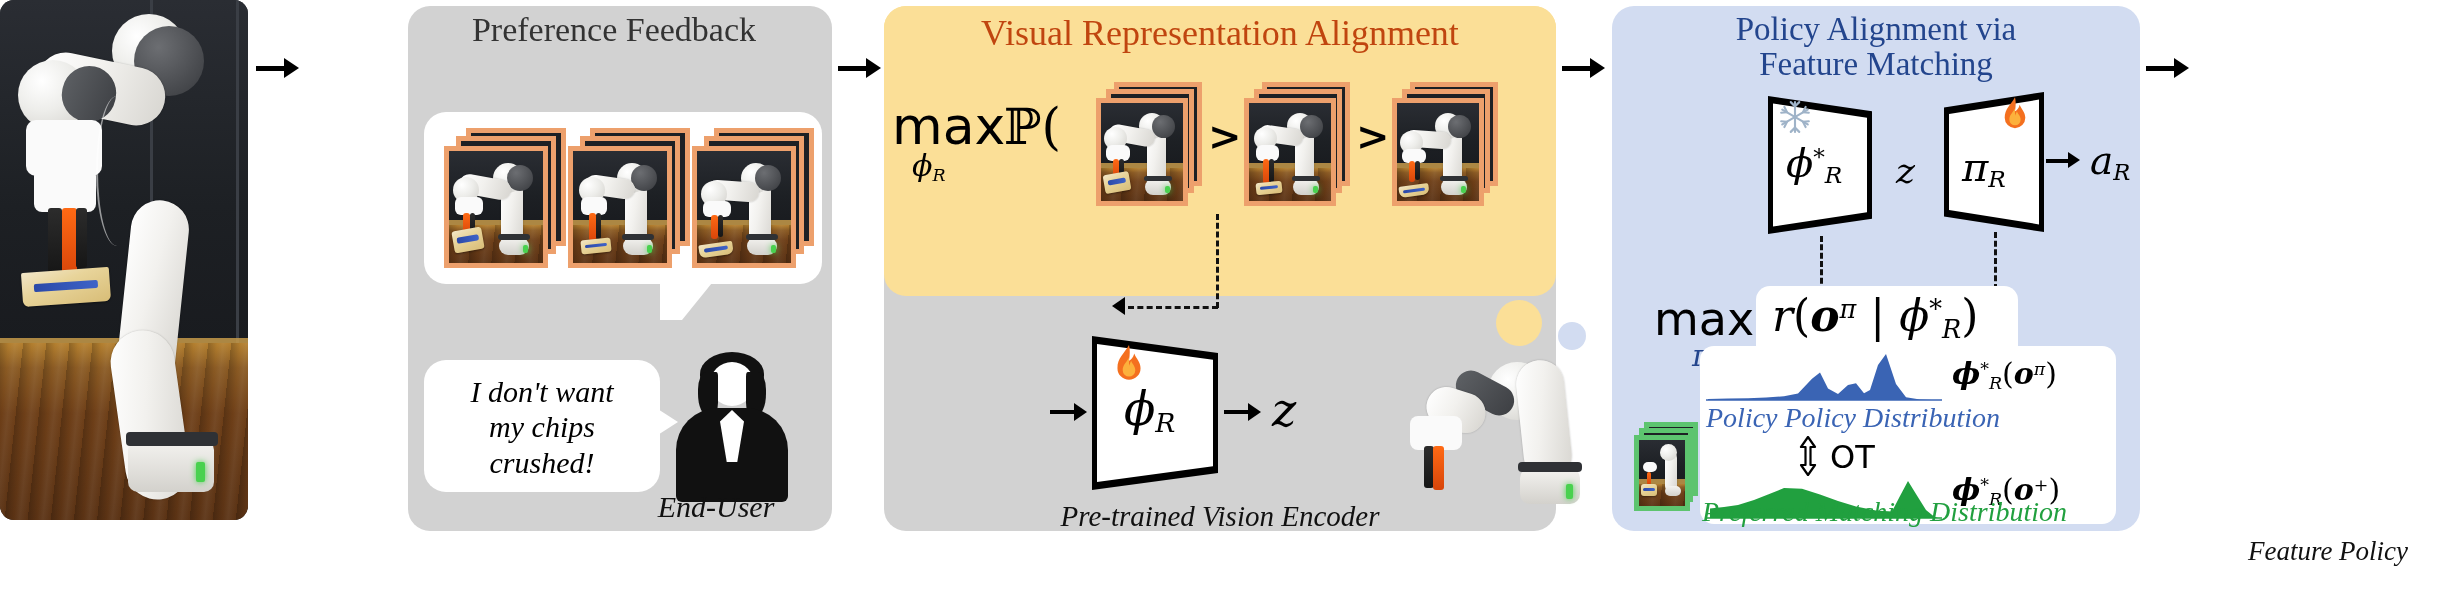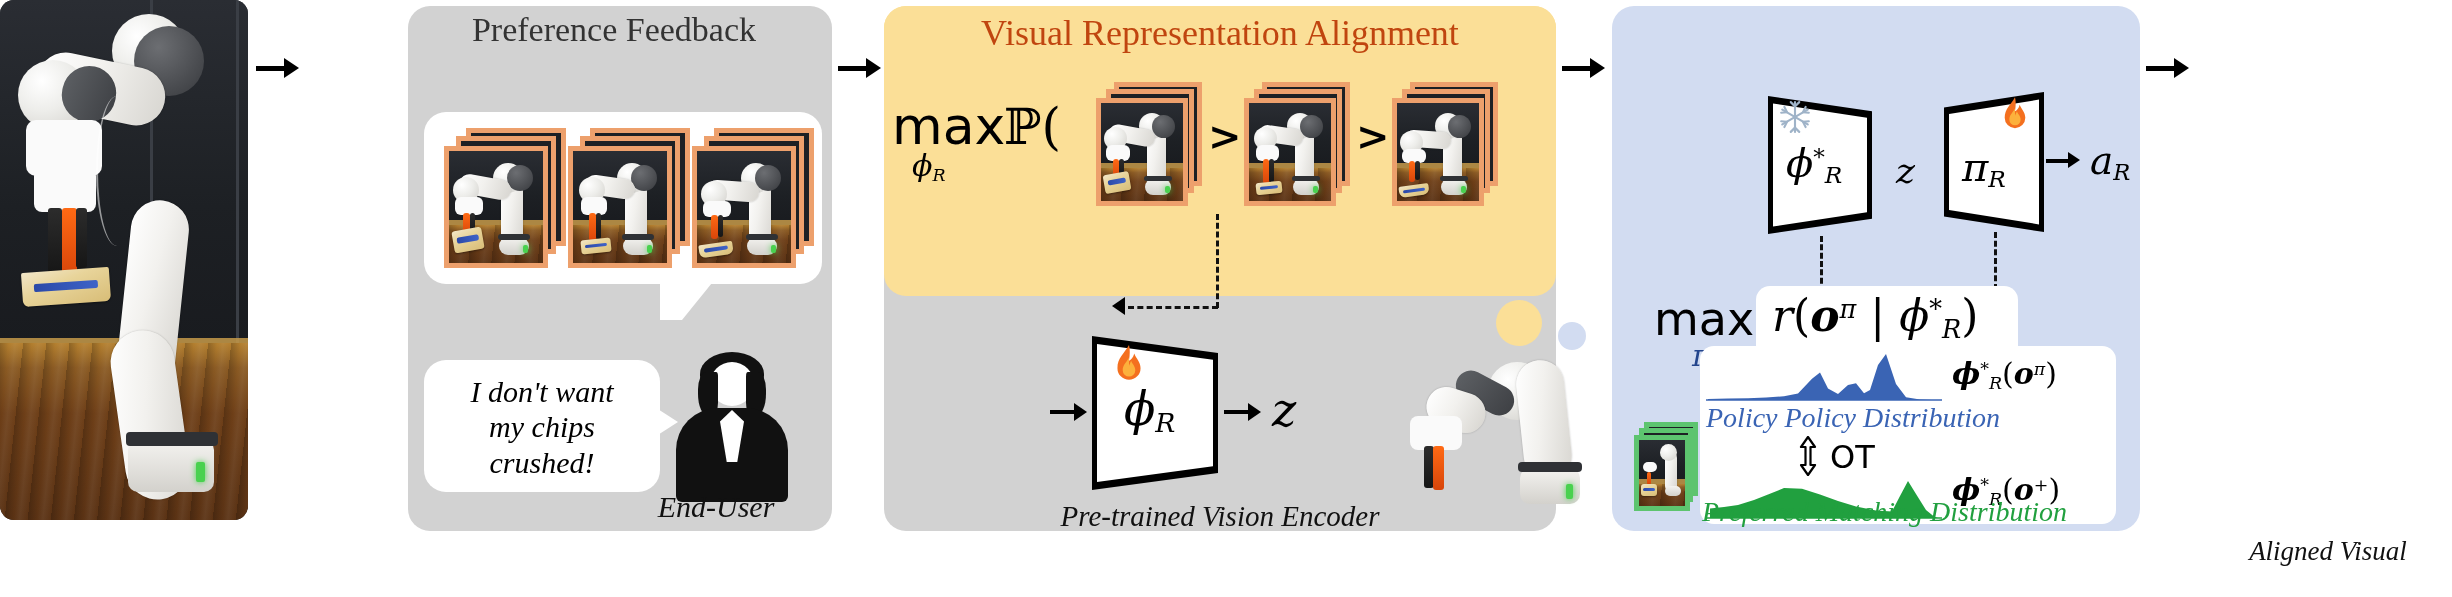--- a/index.html
+++ b/index.html
@@ -399,20 +399,22 @@
     <div class="abs" style="left:116px;top:0;width:46px;height:46px;border-radius:50%;background:#fbdf97;"></div>
     <div class="abs" style="left:178px;top:22px;width:28px;height:28px;border-radius:50%;background:#d2dcf1;"></div>
   </div>
 
   <div class="abs" style="left:1562px;top:58px;width:44px;height:20px;">
     <div class="arrow-line" style="left:0;top:8px;width:30px;"></div>
     <div class="arrow-head" style="left:28px;top:0;"></div>
   </div>
 
   <div class="panel panel-blue" style="left:1612px;top:6px;width:528px;height:525px;"></div>
+  <div class="ptitle blue" style="left:1612px;top:12px;width:528px;font-size:33px;">Policy Alignment via
+Feature Matching</div>
 
   <div class="trap enc" style="left:1768px;top:96px;width:104px;height:138px;">
     <div class="inner"></div>
   </div>
   <div class="math" style="left:1786px;top:140px;font-size:40px;">
     <span class="mi">ϕ</span><span class="sup">*</span><span class="sub">R</span>
   </div>
   <div class="snow" style="left:1778px;top:100px;width:34px;height:34px;">
     <svg viewBox="0 0 32 32" width="34" height="34" stroke="#9fb3c8" stroke-width="2" fill="none" stroke-linecap="round">
       <line x1="16" y1="2" x2="16" y2="30"></line>
@@ -510,15 +512,15 @@
           </div>
       </div>
     </div>
   </div>
 
   <div class="abs" style="left:2146px;top:58px;width:44px;height:20px;">
     <div class="arrow-line" style="left:0;top:8px;width:30px;"></div>
     <div class="arrow-head" style="left:28px;top:0;"></div>
   </div>
 
-  <div class="caption" style="left:2204px;top:536px;width:248px;font-size:27px;">Aligned Visual</div>
+  <div class="caption" style="left:2204px;top:536px;width:248px;font-size:27px;">Feature Policy</div>
 
 </div>
 
 </body></html>

